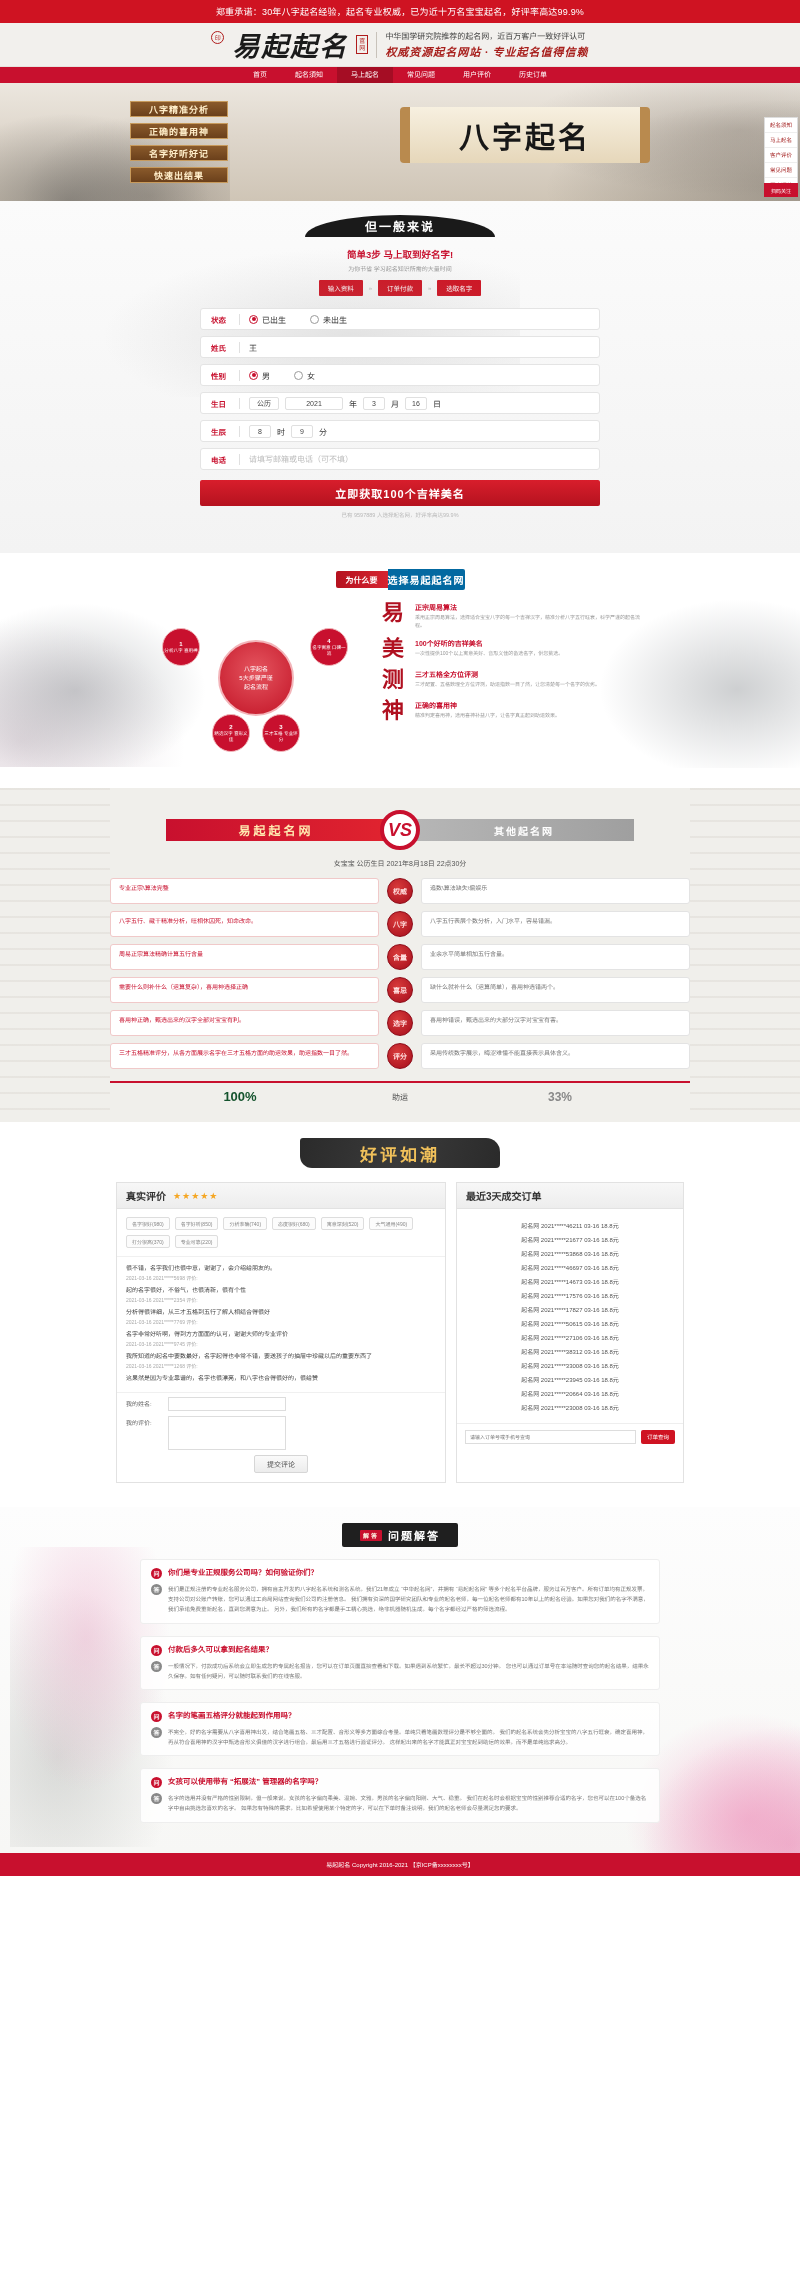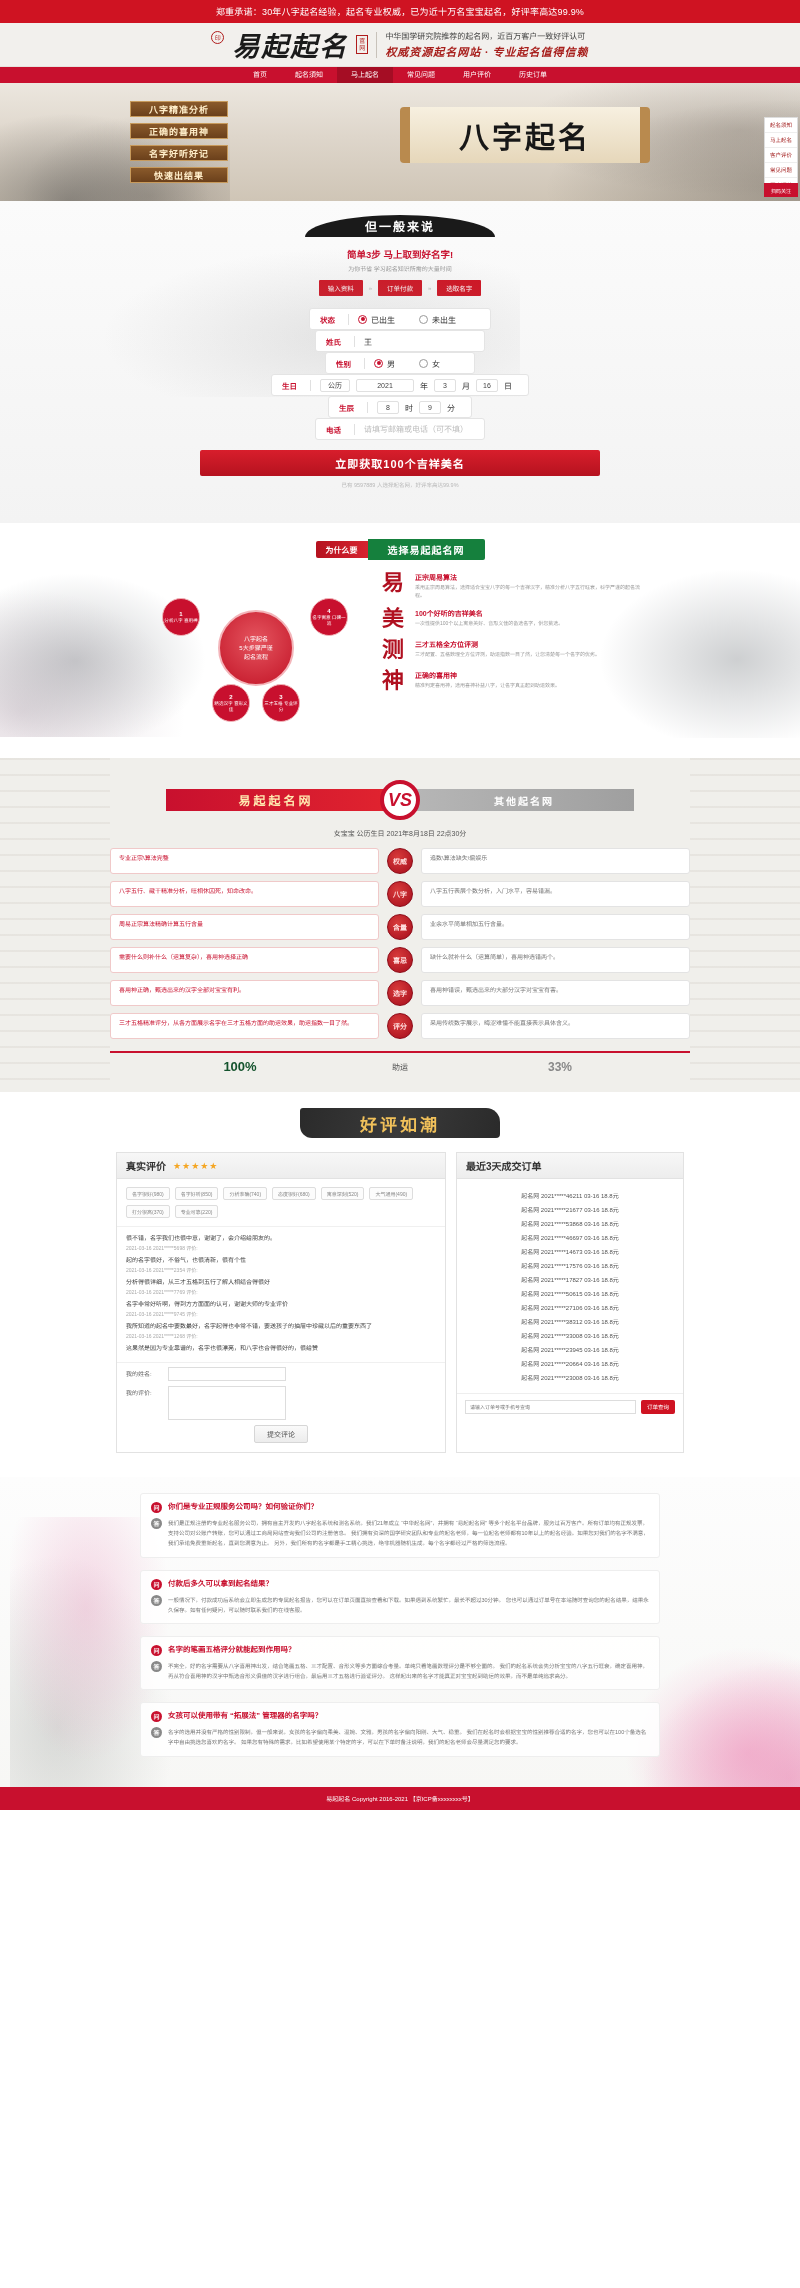--- a/index.html
+++ b/index.html
@@ -207,23 +207,22 @@
   .step {
     background: #cf1322; color: #fff;
     font-size: 6.5px;
     padding: 3px 9px;
     border-radius: 1px;
   }
   .step-arrow { color: #bbb; font-size: 6px; }
 
   .form-card {
     width: 400px; margin: 12px auto 0;
-    display: flex; flex-direction: column; gap: 0;
+    display: flex; flex-direction: column; gap: 6px;
     position: relative;
-    align-items: center;
   }
   .field {
     background: #fff;
     border: 1px solid #e4e4e4;
     border-radius: 3px;
     height: 22px;
     display: flex; align-items: center;
     padding: 0 10px;
   }
   .field-label {
@@ -293,23 +292,23 @@
     display: flex; align-items: center; justify-content: center;
     gap: 0; margin-bottom: 12px;
   }
   .st-left {
     background: linear-gradient(to right, #b5121f, #d6232f);
     color: #fff; font-size: 8px; font-weight: bold;
     padding: 3px 10px; border-radius: 2px 0 0 2px;
     font-family: "Liberation Serif", serif;
   }
   .st-right {
-    background: #15803d; color: #fff;
+    background: #0369a1; color: #fff;
     font-size: 10px; font-weight: bold;
-    padding: 3px 20px; border-radius: 0 2px 2px 0;
+    padding: 3px 0; border-radius: 0 2px 2px 0;
     letter-spacing: 1px;
     font-family: "Liberation Serif", serif;
   }
   .why-body {
     display: flex; justify-content: center; gap: 24px;
     position: relative; z-index: 2;
   }
   .circle-diagram {
     position: relative; width: 200px; height: 160px;
   }
@@ -931,20 +930,26 @@
         <button>订单查询</button>
       </div>
     </div>
   </div>
 </section>
 
 <section class="faq-section">
   <div class="lotus-l"></div>
   <div class="lotus-r"></div>
 
+  <div class="faq-title-wrap">
+    <div class="faq-title">
+      <span class="seal">解答</span>
+      <span>问题解答</span>
+    </div>
+  </div>
 
   <div class="faq-list">
     <div class="faq-item">
       <div class="faq-q">
         <span class="qmark">问</span>
         <h4>你们是专业正规服务公司吗？如何验证你们？</h4>
       </div>
       <div class="faq-a">
         <span class="amark">答</span>
         <p>我们是正规注册的专业起名服务公司，拥有自主开发的八字起名系统和测名系统，我们21年成立 “中华起名网”，并拥有 “易起起名网” 等多个起名平台品牌，服务过百万客户。所有订单均有正规发票，支持公司对公账户转账，您可以通过工商局网站查询我们公司的注册信息。

